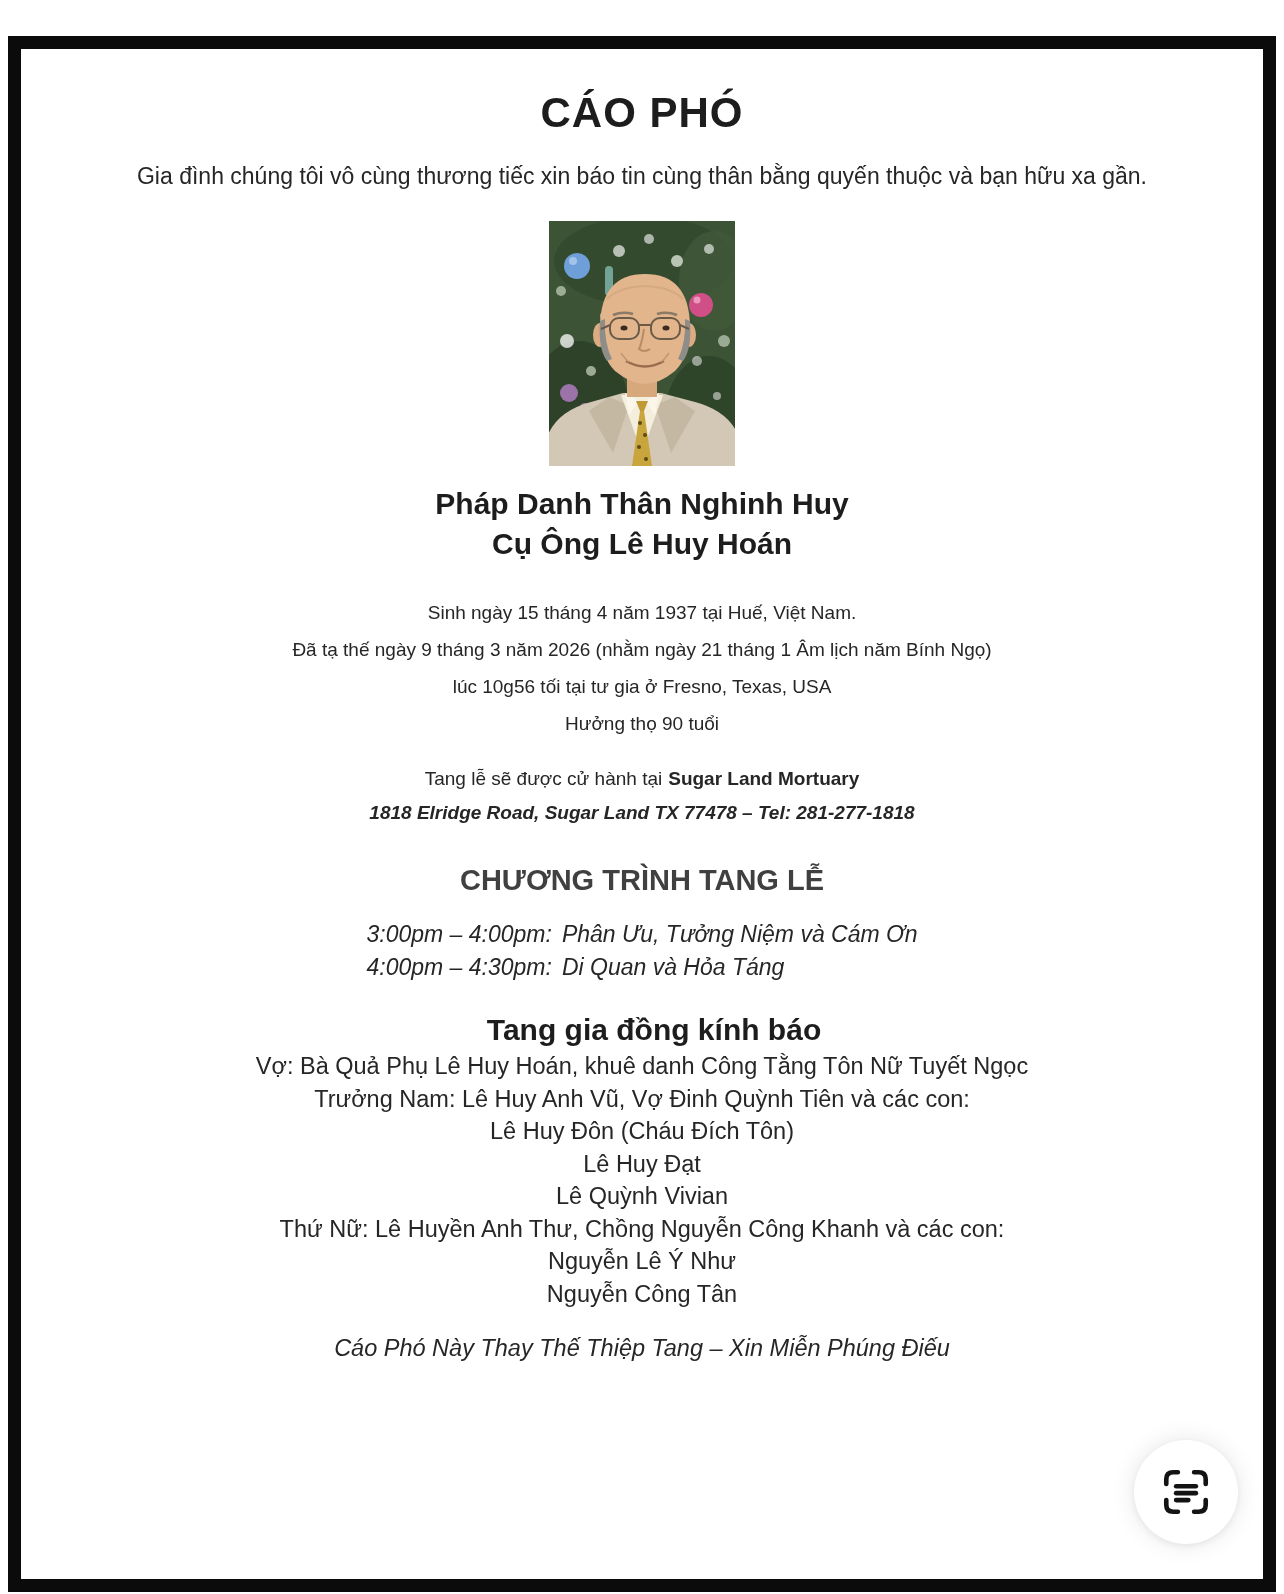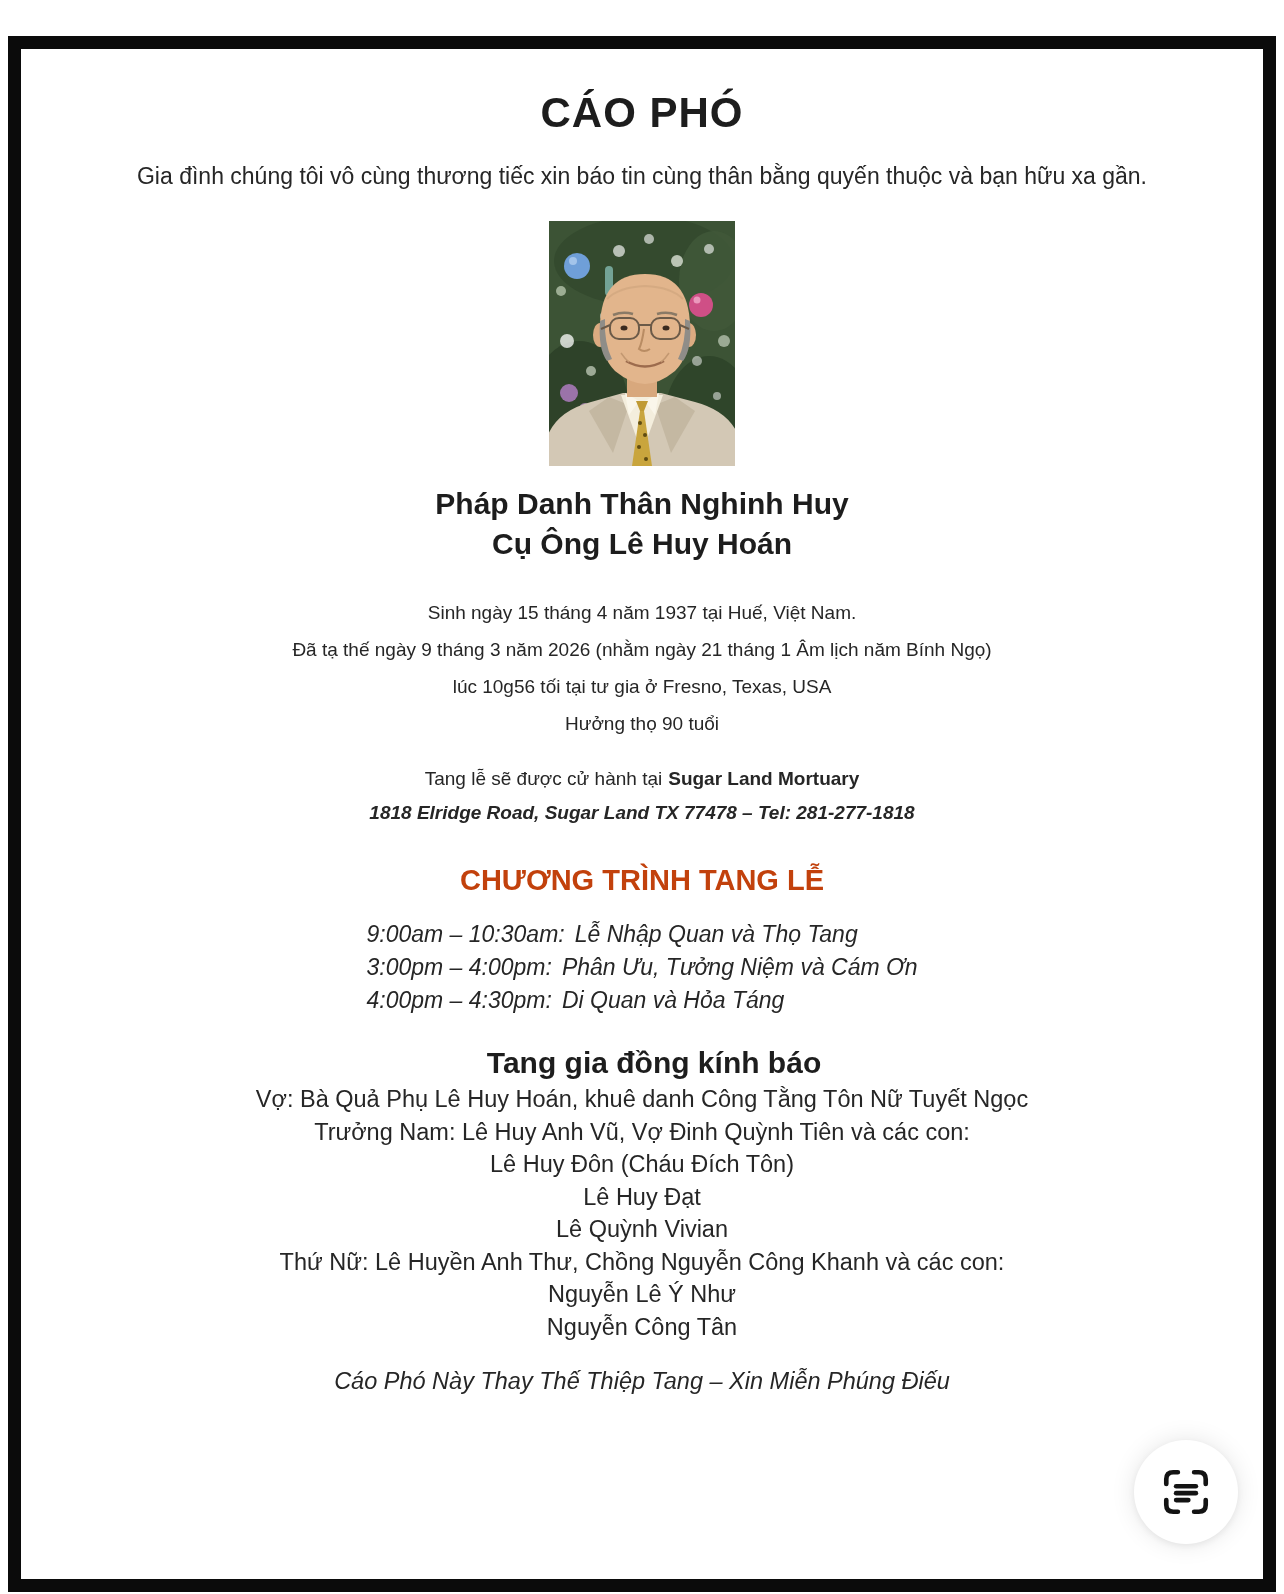--- a/index.html
+++ b/index.html
@@ -61,21 +61,21 @@
     line-height: 34px;
   }
   .venue .prefix { margin-right: 6px; }
   .venue .bold { font-weight: bold; }
   .venue .address { font-style: italic; font-weight: bold; }
   .program-heading {
     margin-top: 32px;
     font-size: 29px;
     font-weight: bold;
     line-height: 36px;
-    color: #c2410c;
+    color: #404040;
   }
   .program-block {
     margin-top: 20px;
     display: inline-block;
     text-align: left;
   }
   .program-date {
     font-size: 24px;
     font-weight: bold;
     line-height: 34px;
@@ -221,21 +221,20 @@
     </div>
 
     <div class="venue">
       <div><span class="prefix">Tang lễ sẽ được cử hành tại</span><span class="bold">Sugar Land Mortuary</span></div>
       <div class="address">1818 Elridge Road, Sugar Land TX 77478 – Tel: 281-277-1818</div>
     </div>
 
     <div class="program-heading">CHƯƠNG TRÌNH TANG LỄ</div>
 
     <div class="program-block">
-      <div class="schedule-line"><span>9:00am – 10:30am:</span><span class="event">Lễ Nhập Quan và Thọ Tang</span></div>
       <div class="schedule-line"><span>3:00pm – 4:00pm:</span><span class="event">Phân Ưu, Tưởng Niệm và Cám Ơn</span></div>
       <div class="schedule-line"><span>4:00pm – 4:30pm:</span><span class="event">Di Quan và Hỏa Táng</span></div>
     </div>
 
     <div class="family-heading">Tang gia đồng kính báo</div>
 
     <div class="family-block">
       <div class="family-line">Vợ:  Bà Quả Phụ Lê Huy Hoán, khuê danh Công Tằng Tôn Nữ Tuyết Ngọc</div>
       <div class="family-line">Trưởng Nam: Lê Huy Anh Vũ, Vợ Đinh Quỳnh Tiên và các con:</div>
       <div class="family-line italic">Lê Huy Đôn (Cháu Đích Tôn)</div>

